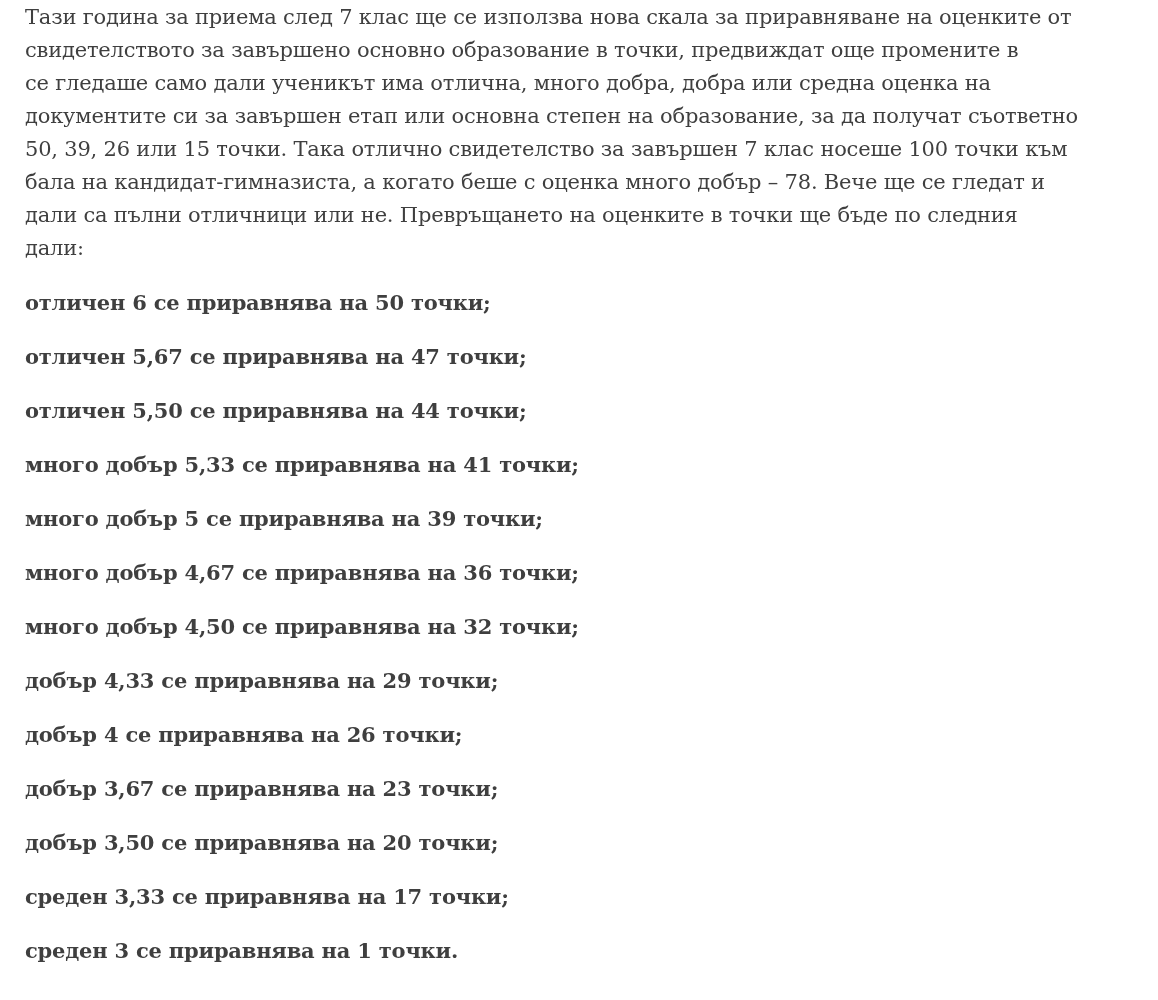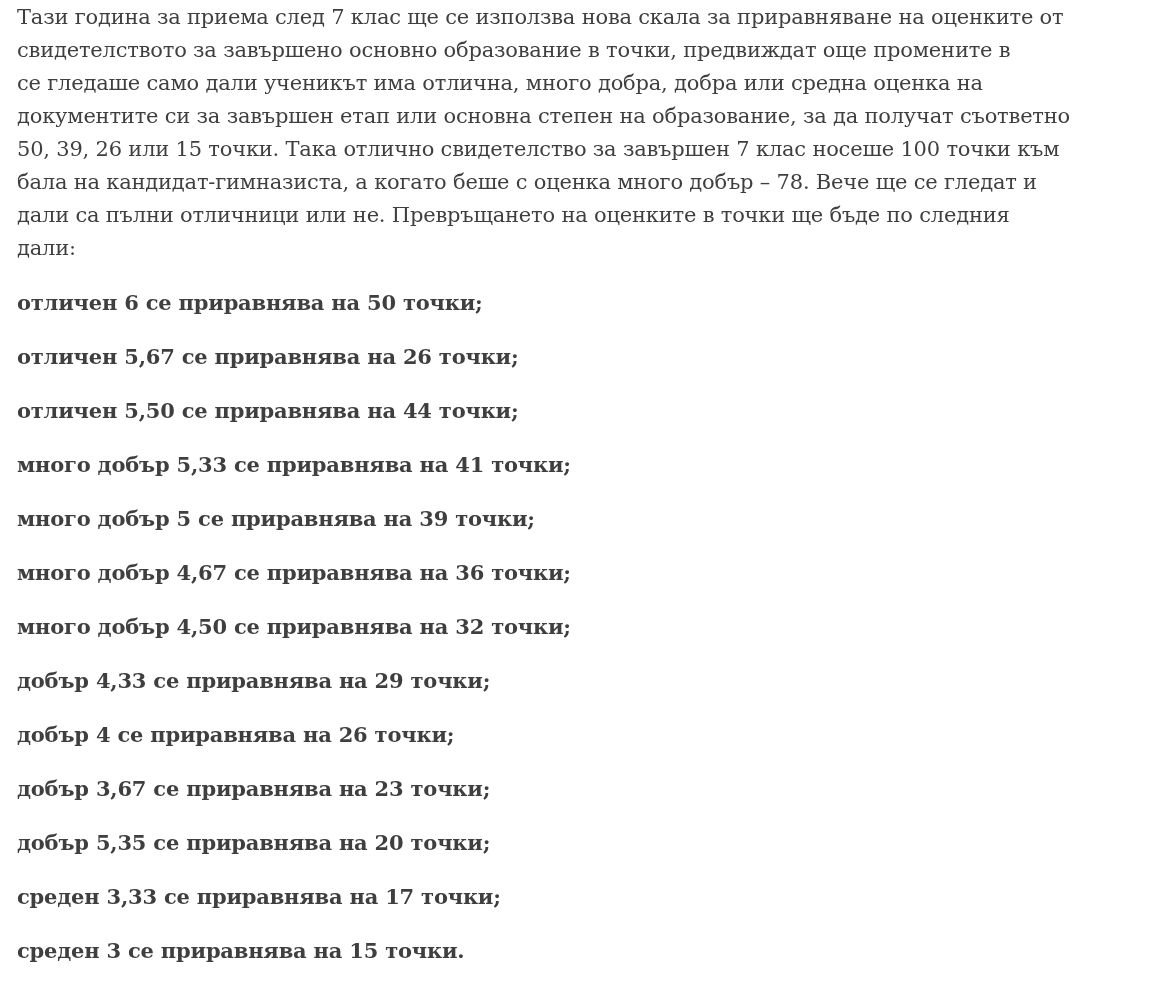--- a/index.html
+++ b/index.html
@@ -7,21 +7,21 @@
     padding: 0;
     background: #ffffff;
     width: 1158px;
     height: 1000px;
     overflow: hidden;
   }
   .page {
     box-sizing: border-box;
     width: 1158px;
     height: 1000px;
-    padding: 1px 18px 0 17px;
+    padding: 1px 18px 0 25px;
     font-family: "DejaVu Serif", "Liberation Serif", serif;
     color: #3f3f3f;
     font-size: 21px;
     letter-spacing: -0.2px;
   }
   .intro {
     margin: 0 0 21px 0;
   }
   .intro .line {
     line-height: 33px;
@@ -44,25 +44,25 @@
     <div class="line">свидетелството за завършено основно образование в точки, предвиждат още промените в</div>
     <div class="line">се гледаше само дали ученикът има отлична, много добра, добра или средна оценка на</div>
     <div class="line">документите си за завършен етап или основна степен на образование, за да получат съответно</div>
     <div class="line">50, 39, 26 или 15 точки. Така отлично свидетелство за завършен 7 клас носеше 100 точки към</div>
     <div class="line">бала на кандидат-гимназиста, а когато беше с оценка много добър – 78. Вече ще се гледат и</div>
     <div class="line">дали са пълни отличници или не. Превръщането на оценките в точки ще бъде по следния</div>
     <div class="line">дали:</div>
   </div>
 
   <p class="scale">отличен 6 се приравнява на 50 точки;</p>
-  <p class="scale">отличен 5,67 се приравнява на 26 точки;</p>
+  <p class="scale">отличен 5,67 се приравнява на 47 точки;</p>
   <p class="scale">отличен 5,50 се приравнява на 44 точки;</p>
   <p class="scale">много добър 5,33 се приравнява на 41 точки;</p>
   <p class="scale">много добър 5 се приравнява на 39 точки;</p>
   <p class="scale">много добър 4,67 се приравнява на 36 точки;</p>
   <p class="scale">много добър 4,50 се приравнява на 32 точки;</p>
   <p class="scale">добър 4,33 се приравнява на 29 точки;</p>
   <p class="scale">добър 4 се приравнява на 26 точки;</p>
   <p class="scale">добър 3,67 се приравнява на 23 точки;</p>
-  <p class="scale">добър 5,35 се приравнява на 20 точки;</p>
+  <p class="scale">добър 3,50 се приравнява на 20 точки;</p>
   <p class="scale">среден 3,33 се приравнява на 17 точки;</p>
-  <p class="scale">среден 3 се приравнява на 15 точки.</p>
+  <p class="scale">среден 3 се приравнява на 1 точки.</p>
 </div>
 
 </body></html>

